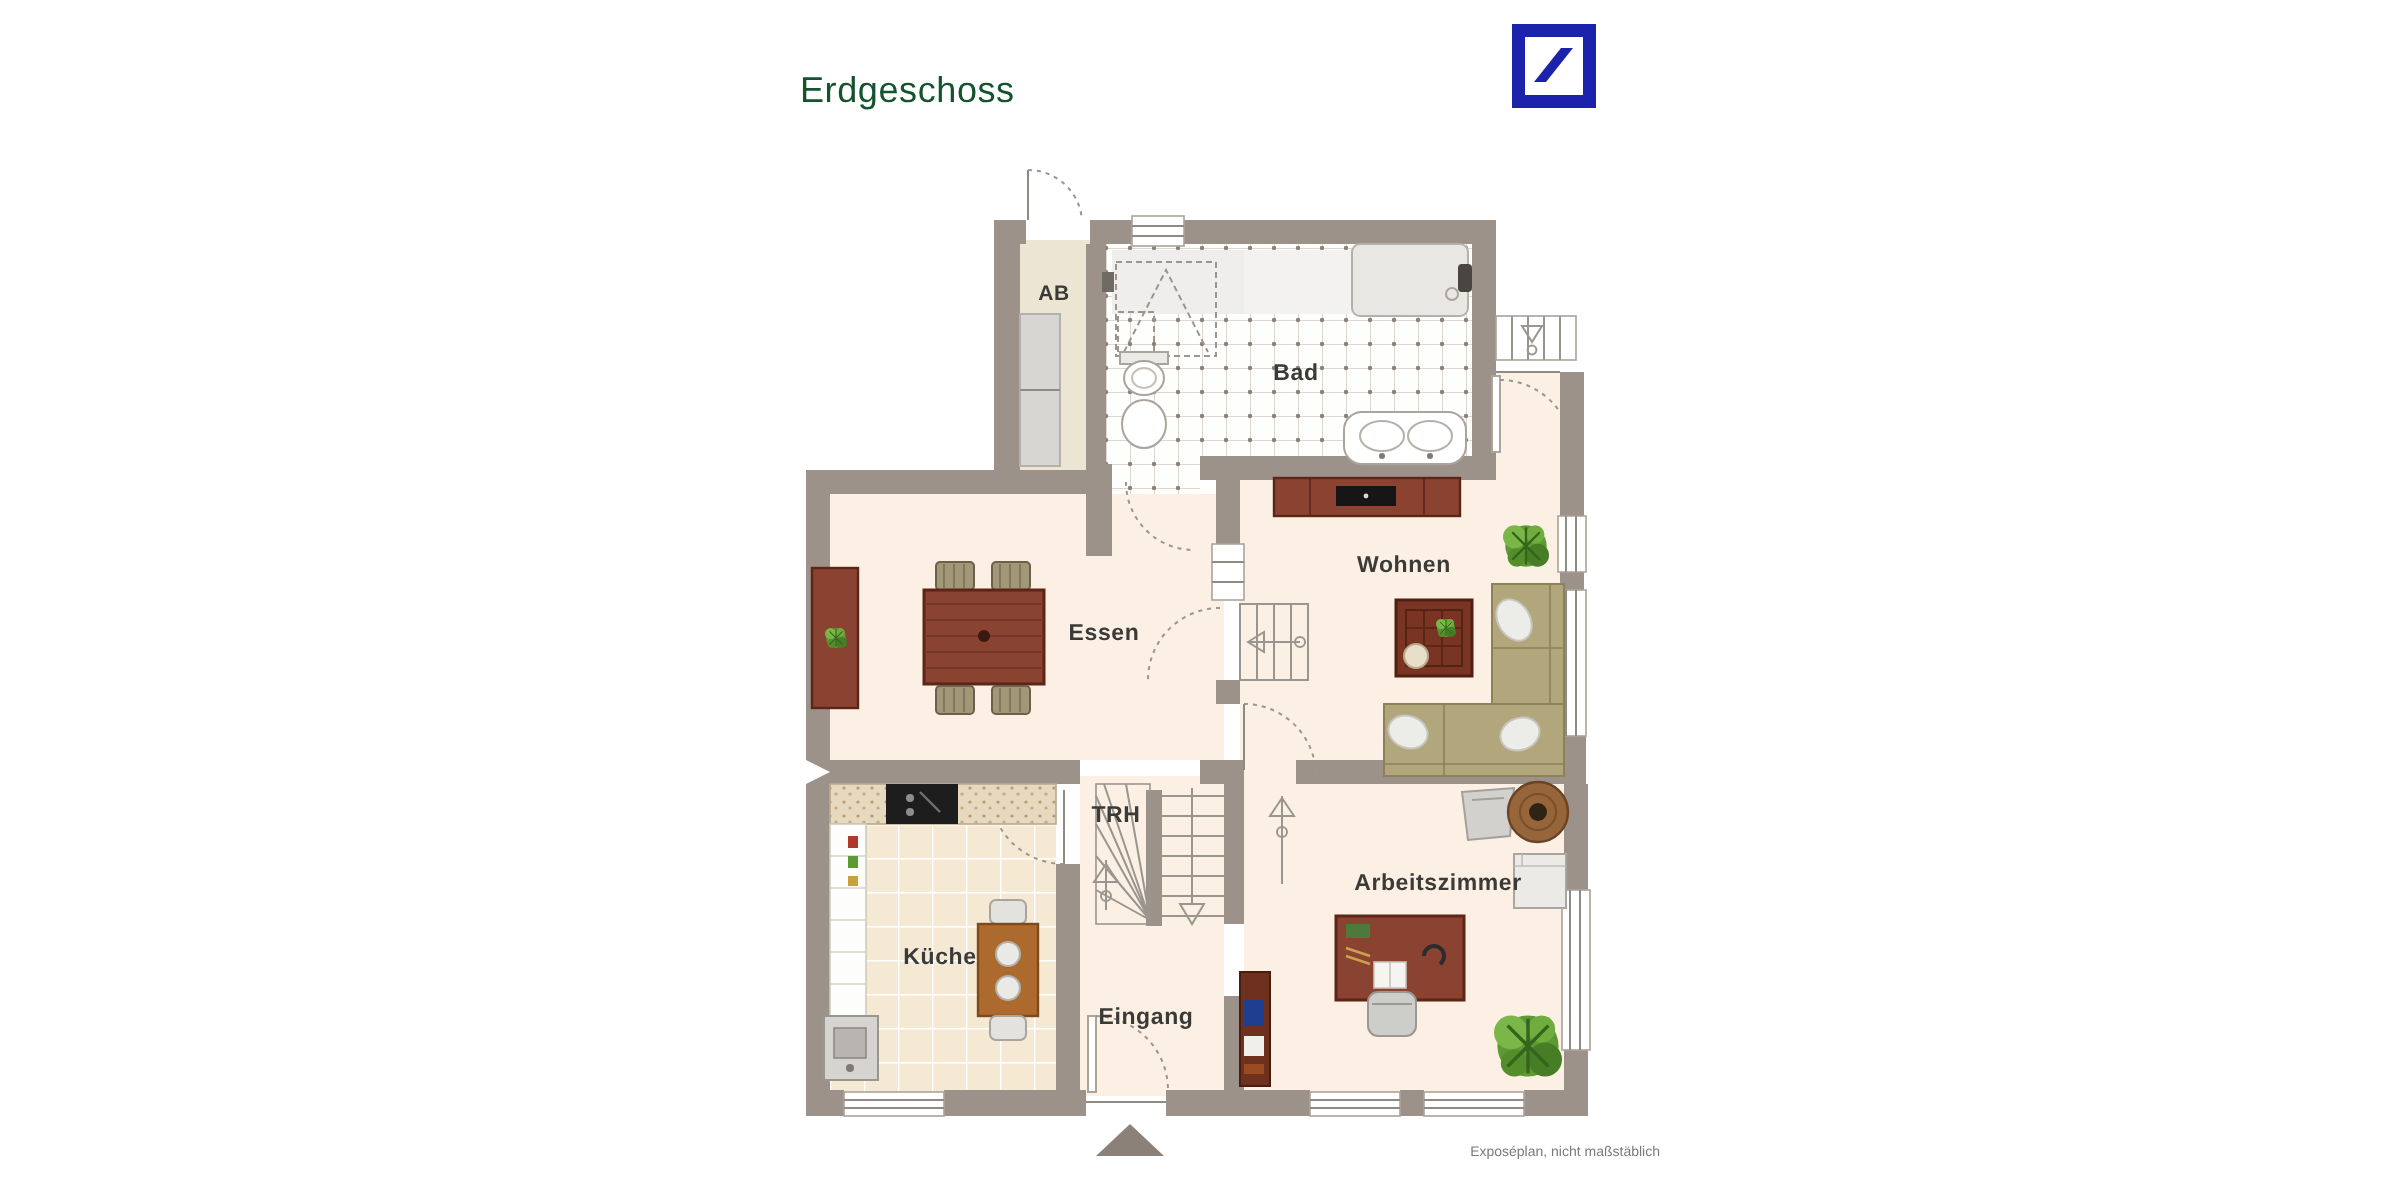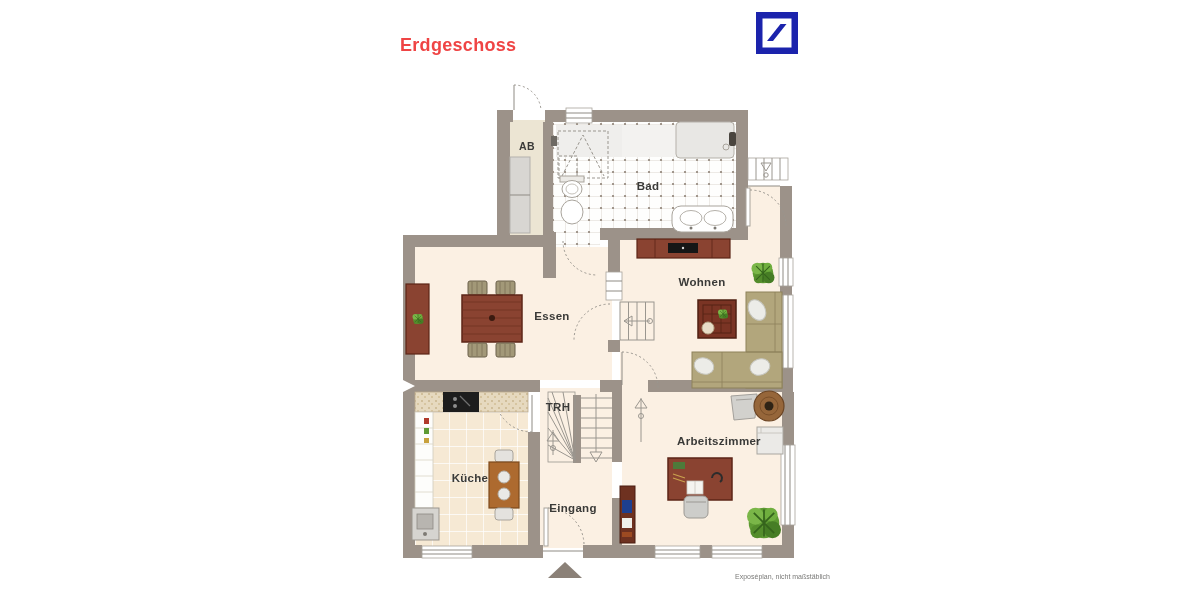--- a/index.html
+++ b/index.html
@@ -1,19 +1,19 @@
 <!DOCTYPE html>
 <html><head>
 <meta charset="utf-8">
 <style>
   html,body{margin:0;padding:0;background:#ffffff;}
   #stage{position:relative;width:1200px;height:600px;background:#ffffff;overflow:hidden;
          font-family:"Liberation Sans",sans-serif;}
-  #page-title{position:absolute;left:400px;top:35px;font-size:18px;font-weight:bold;
-              color:#ef4444;letter-spacing:.3px;}
+  #page-title{position:absolute;left:400px;top:35px;font-size:18px;font-weight:normal;
+              color:#14532d;letter-spacing:.3px;}
   #db-logo{position:absolute;left:756px;top:12px;width:42px;height:42px;}
   #footer-note{position:absolute;left:666px;top:573px;width:164px;text-align:right;
                font-size:7px;color:#7a7a78;}
   .room-label{font-family:"Liberation Sans",sans-serif;font-size:11.5px;font-weight:600;
               fill:#3a3a38;letter-spacing:.3px;text-anchor:middle;}
   .room-label.small{font-size:10.5px;}
   .wall{fill:#9c9289;}
   .thinline{stroke:#8f8b84;stroke-width:1;fill:none;}
   .doorarc{stroke:#9a968f;stroke-width:1;fill:none;stroke-dasharray:2 2.5;}
   .fixture{fill:#ffffff;stroke:#a9a49c;stroke-width:1;}

